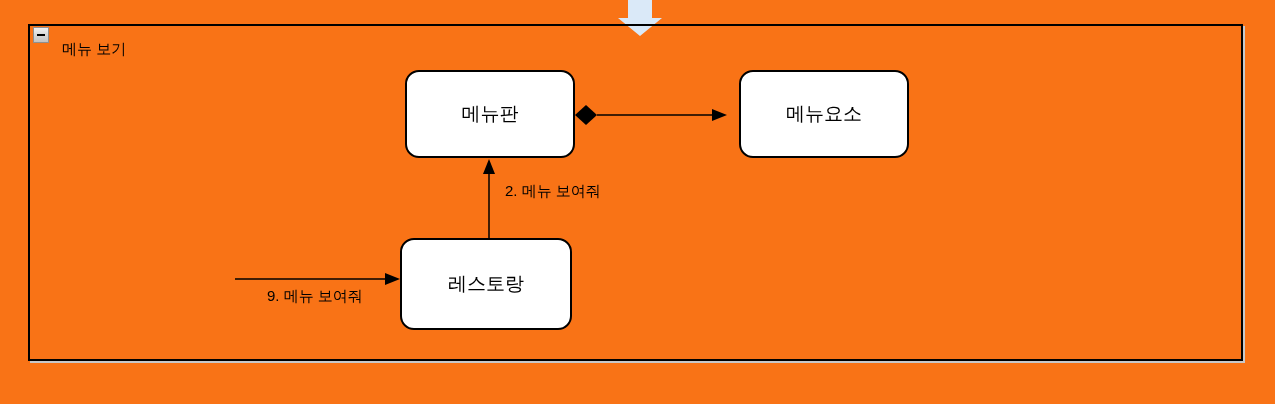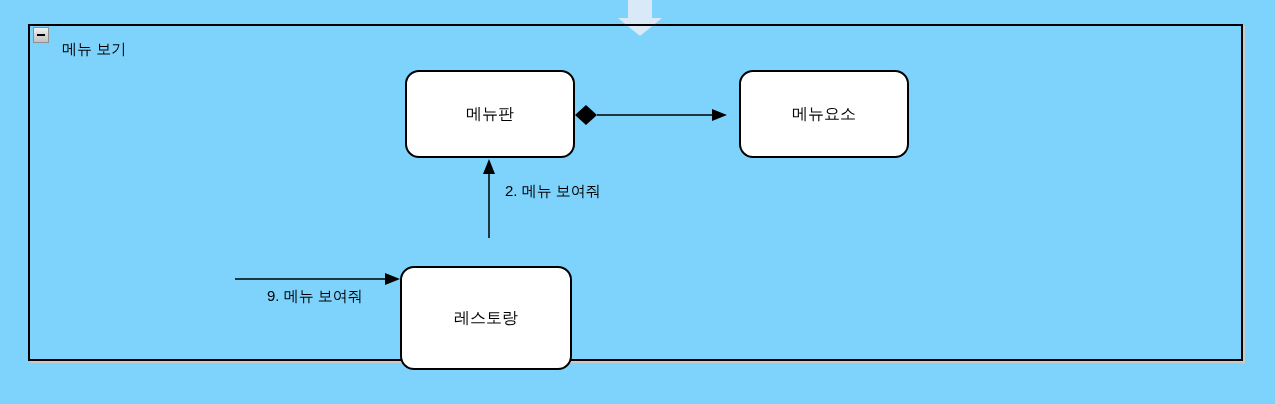--- a/index.html
+++ b/index.html
@@ -6,21 +6,21 @@
     margin: 0;
     padding: 0;
     background: #ffffff;
     font-family: "Liberation Sans", "DejaVu Sans", sans-serif;
   }
   #canvas {
     position: relative;
     width: 1275px;
     height: 404px;
     overflow: hidden;
-    background: #7dd3fc;
+    background: #f97316;
   }
   
   #pointer-arrow {
     position: absolute;
     left: 615px;
     top: 0;
     width: 50px;
     height: 40px;
     z-index: 1;
   }
@@ -69,29 +69,29 @@
   }
   .node {
     position: absolute;
     box-sizing: border-box;
     background: #ffffff;
     border: 2px solid #000000;
     border-radius: 14px;
     display: flex;
     align-items: center;
     justify-content: center;
-    font-size: 16px;
+    font-size: 19px;
     color: #000000;
     z-index: 3;
     cursor: default;
   }
   #node-menu-board   { left: 405px; top: 70px;  width: 170px; height: 88px; }
   #node-menu-element { left: 727px; top: 70px;  width: 170px; height: 88px; margin-left: 12px; }
   #node-customer     { left: 63px;  top: 236px; width: 172px; height: 87px; }
-  #node-restaurant   { left: 400px; top: 238px; width: 172px; height: 104px; margin-top: 28px; }
+  #node-restaurant   { left: 400px; top: 238px; width: 172px; height: 92px; }
   .edge-label {
     position: absolute;
     font-size: 15px;
     color: #000000;
     white-space: nowrap;
     z-index: 4;
     text-align: center;
   }
   #edge-label-1 { left: 267px; top: 287px; }
   #edge-label-2 { left: 505px; top: 182px; }

